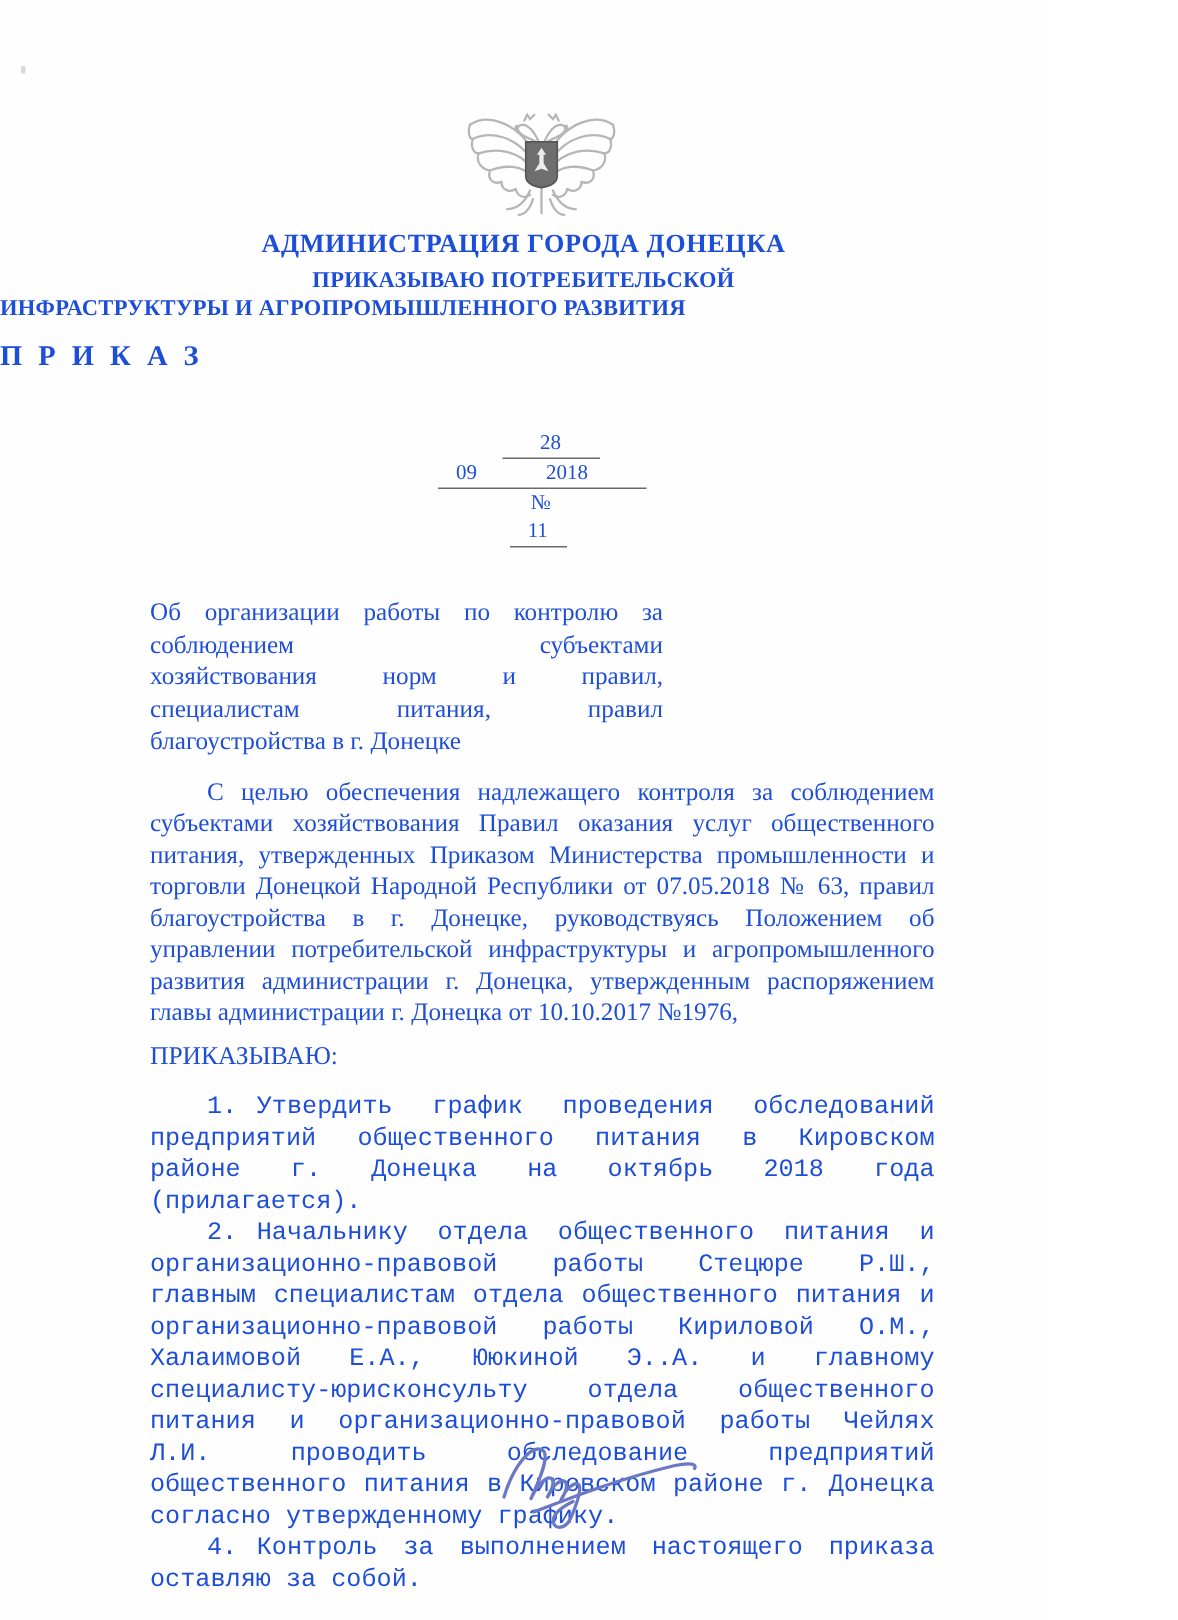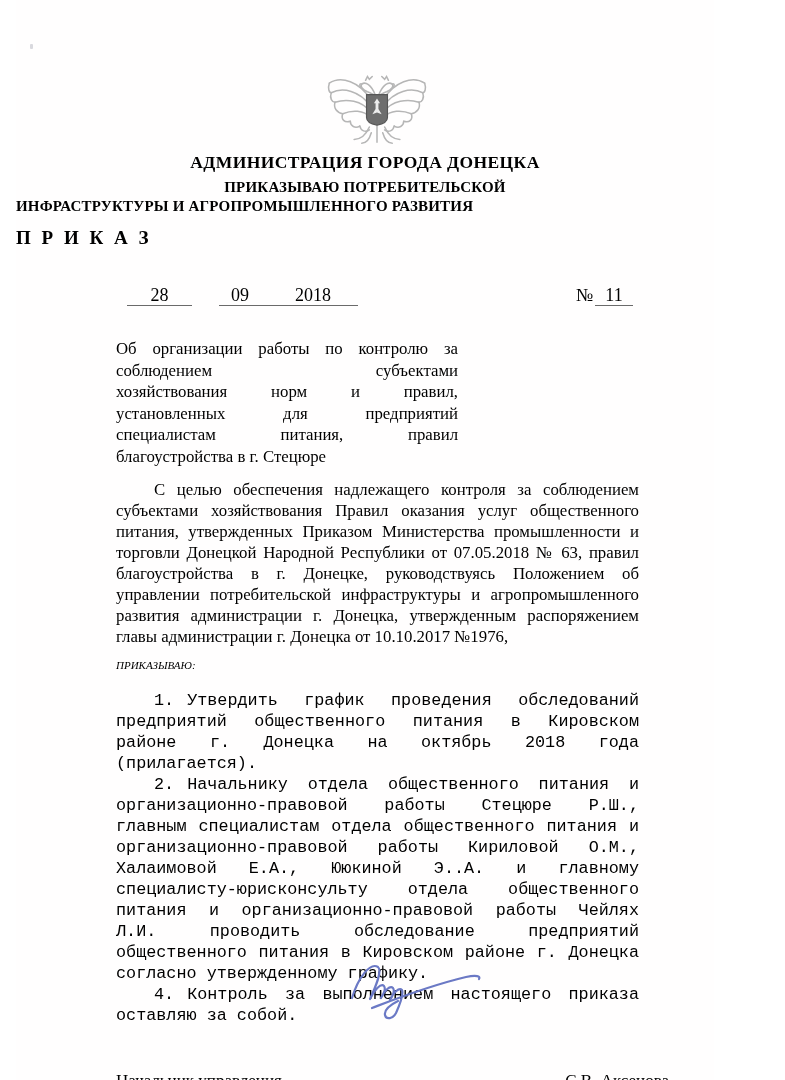--- a/index.html
+++ b/index.html
@@ -1,54 +1,53 @@
 <!DOCTYPE html>
 <html lang="ru"><head>
 <meta charset="utf-8">
 <style>
   html,body{margin:0;padding:0;background:#ffffff;}
   .page{
     position:relative;
     width:698px;height:1080px;
     background:#fffefe;
     font-family:"Liberation Serif","DejaVu Serif",serif;
-    color:#000000;
+    color:#1d4ed8;
     overflow:hidden;
-    margin-left:16px;
   }
   .speck{position:absolute;left:14px;top:44px;width:3px;height:5px;background:#d9d9de;border-radius:1px;}
   .emblem-wrap{padding-top:66px;display:flex;justify-content:center;}
   .emblem-wrap svg{transform:translateX(12px);}
   .org1{margin:4px 0 0 0;text-align:center;font-size:17.5px;line-height:21px;font-weight:bold;letter-spacing:.4px;}
   .org2{margin:5px 0 0 0;text-align:center;font-size:15px;line-height:18.5px;font-weight:bold;letter-spacing:.2px;}
   .org3{margin:0;text-align:left;font-size:15px;line-height:18.5px;font-weight:bold;letter-spacing:.2px;}
   .doctype{margin:11px 0 0 0;text-align:left;font-size:19px;line-height:24px;font-weight:bold;letter-spacing:3px;}
   .requisites{
     margin:36px 75px 0 100px;
-    display:flex;align-items:flex-start;
-    font-size:18px;line-height:19px;
+    display:flex;align-items:center;
+    font-size:14px;line-height:19px;flex-direction:column;
   }
   .blank{border-bottom:1.6px solid #6a6a6a;}
   .day-blank{display:inline-block;width:65px;margin-left:11px;text-align:center;}
   .gap1{width:27px;}
   .monthyear-blank{display:inline-flex;width:139px;}
   .month-val{margin-left:12px;}
   .year-val{margin-left:46px;}
   .spacer{flex:1;}
   .num-sign{margin-right:2px;}
   .num-blank{display:inline-block;width:38px;text-align:center;margin-right:6px;}
   .subject{margin:32px 0 0 100px;width:342px;font-size:16.8px;line-height:21.5px;}
   .subject-line{text-align:justify;text-align-last:justify;}
   .subject-line.last{text-align-last:left;}
   .bodytext{
     margin:12px 75px 0 100px;
     font-size:16.8px;line-height:21px;
     text-align:justify;text-indent:38px;
   }
-  .resolution{margin:8px 75px 0 100px;font-size:11px;line-height:21px;font-style:italic;}
+  .resolution{margin:8px 75px 0 100px;font-size:17px;line-height:21px;}
   .order-list{margin:14px 75px 0 100px;font-family:Liberation Mono, monospace;}
   .order-list p{
     margin:0;font-size:16.8px;line-height:21px;
     text-align:justify;text-indent:38px;
   }
   .inum{margin-right:13px;}
   .sign-row{
     margin:44px 45px 0 100px;
     display:flex;justify-content:space-between;
     font-size:17px;line-height:21px;text-align:right;
@@ -124,23 +123,22 @@
     </span>
     <span class="spacer"></span>
     <span class="num-sign">№</span>
     <span class="blank num-blank">11</span>
   </div>
 
   <div class="subject">
     <div class="subject-line">Об организации работы по контролю за</div>
     <div class="subject-line">соблюдением субъектами</div>
     <div class="subject-line">хозяйствования норм и правил,</div>
-    <div class="subject-line">установленных для предприятий</div>
     <div class="subject-line">специалистам питания, правил</div>
-    <div class="subject-line last">благоустройства в г. Стецюре</div>
+    <div class="subject-line last">благоустройства в г. Донецке</div>
   </div>
 
   <p class="bodytext">С целью обеспечения надлежащего контроля за соблюдением субъектами хозяйствования Правил оказания услуг общественного питания, утвержденных Приказом Министерства промышленности и торговли Донецкой Народной Республики от 07.05.2018 № 63, правил благоустройства в г. Донецке, руководствуясь Положением об управлении потребительской инфраструктуры и агропромышленного развития администрации г. Донецка, утвержденным распоряжением главы администрации г. Донецка от 10.10.2017 №1976,</p>
 
   <p class="resolution">ПРИКАЗЫВАЮ:</p>
 
   <div class="order-list">
     <p><span class="inum">1.</span><span>Утвердить график проведения обследований предприятий общественного питания в Кировском районе г. Донецка на октябрь 2018 года (прилагается).</span></p>
     <p><span class="inum">2.</span><span>Начальнику отдела общественного питания и организационно-правовой работы Стецюре Р.Ш., главным специалистам отдела общественного питания и организационно-правовой работы Кириловой О.М., Халаимовой Е.А., Ююкиной Э..А. и главному специалисту-юрисконсульту отдела общественного питания и организационно-правовой работы Чейлях Л.И. проводить обследование предприятий общественного питания в Кировском районе г. Донецка согласно утвержденному графику.</span></p>
     <p><span class="inum">4.</span><span>Контроль за выполнением настоящего приказа оставляю за собой.</span></p>

